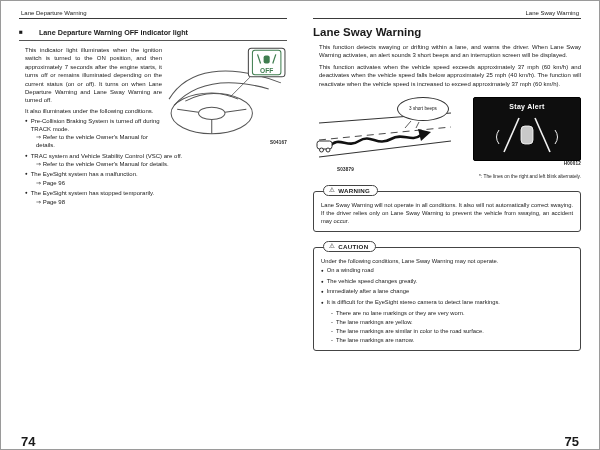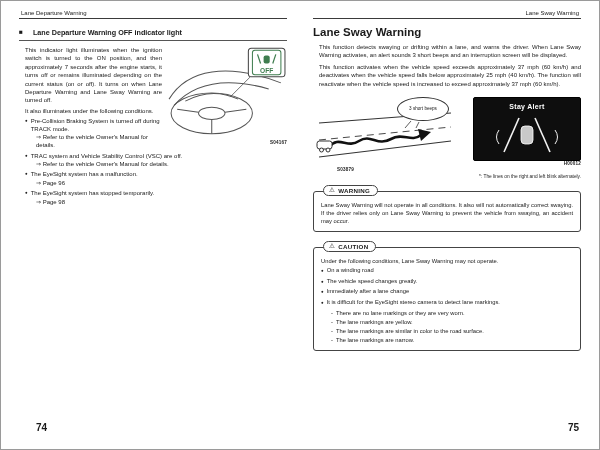--- a/index.html
+++ b/index.html
@@ -8,21 +8,21 @@
   .sheet { width:600px; height:450px; background:#fff; border:1px solid #9a9a9a; position:relative; overflow:hidden; }
 
   .running-heads { display:flex; justify-content:space-between; padding:9px 20px 2px; font-size:6px; }
   .header-rules { display:flex; gap:26px; padding:0 18px; }
   .header-rules .rule { flex:1; height:1px; background:#3a3a3a; }
 
   .cols { display:flex; gap:26px; padding:0 18px; }
   .col { flex:1; min-width:0; position:relative; }
 
   
-  .section-title { margin-top:9px; font-size:7.2px; font-weight:bold; border-bottom:1px solid #555; padding-bottom:3px; display:flex; align-items:flex-start; gap:10px; }
+  .section-title { margin-top:9px; font-size:7.2px; font-weight:bold; border-bottom:1px solid #555; padding-bottom:3px; display:flex; align-items:flex-start; gap:16px; }
   .section-title .sq { font-size:6.5px; }
   .lp-flow { margin-top:5px; padding-left:6px; }
   .lp-figure { float:right; width:120px; margin:0 0 3px 5px; position:relative; }
   .fig-code { display:block; font-size:4.6px; font-weight:bold; text-align:right; letter-spacing:0.2px; }
   .body-text { font-size:6px; line-height:1.4; text-align:justify; }
   .body-text + .body-text { margin-top:2px; }
   .bullet { display:flex; gap:3px; font-size:6px; line-height:1.35; margin-top:2px; }
   .bullet .marker { font-size:4.4px; line-height:2; flex:0 0 auto; }
   .xref { font-size:6px; line-height:1.35; padding-left:11px; }
 
@@ -43,21 +43,21 @@
 
   .alert-box { position:relative; border:1px solid #444; border-radius:3px; padding:9px 7px 5px; margin-top:12px; }
   .alert-box.caution { margin-top:15px; }
   .alert-label { position:absolute; top:-7px; left:9px; background:#fff; border:1px solid #444; border-radius:8px; padding:1px 7px 1px 5px; display:flex; align-items:center; gap:3px; font-size:6.2px; font-weight:bold; letter-spacing:0.3px; }
   .alert-label .tri { font-size:6.5px; line-height:1; }
   .alert-text { font-size:5.8px; line-height:1.42; text-align:justify; }
   .alert-box .bullet { font-size:5.8px; }
   .subdash { display:flex; gap:3px; font-size:5.8px; line-height:1.4; padding-left:10px; margin-top:1px; }
   .subdash .marker { flex:0 0 auto; }
 
-  .page-num { position:absolute; bottom:16px; font-size:10px; font-weight:bold;margin-left:15px; }
+  .page-num { position:absolute; bottom:0; font-size:13px; font-weight:bold; }
   .page-num.l { left:20px; }
   .page-num.r { right:20px;text-align:center; }
 </style>
 </head>
 <body>
 
 <div class="sheet">
 
   <div class="running-heads">
     <span>Lane Departure Warning</span>

